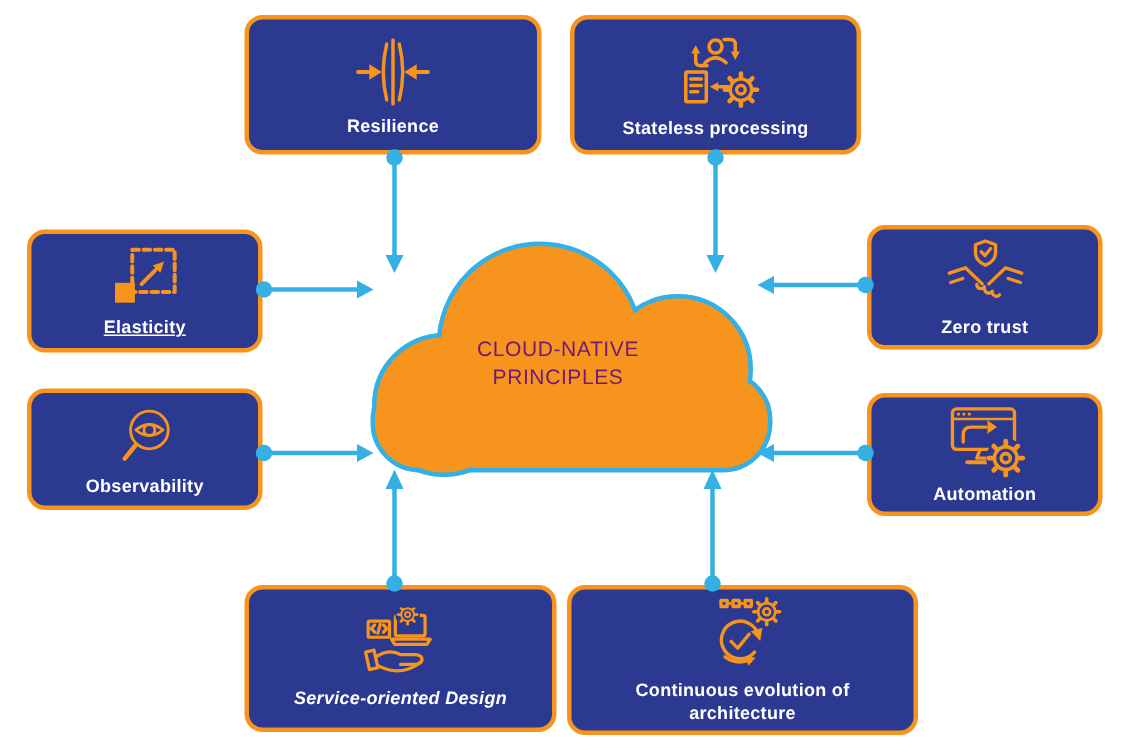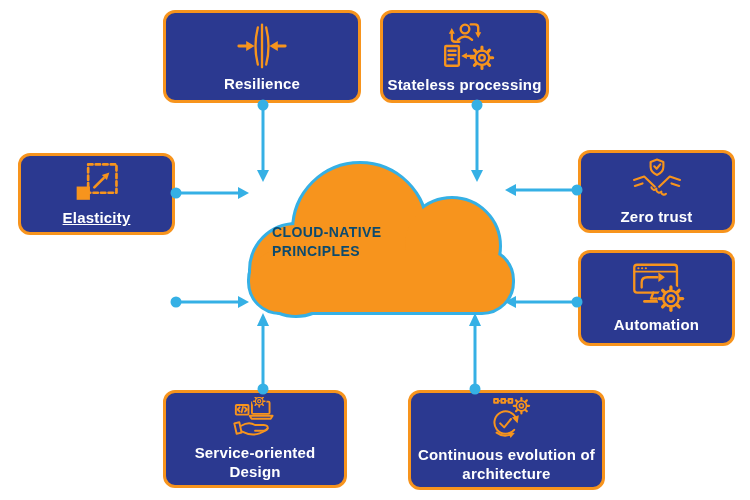--- a/index.html
+++ b/index.html
@@ -6,39 +6,39 @@
   body{width:750px;height:500px;font-family:"Liberation Sans",sans-serif;}
   .canvas{position:relative;width:750px;height:500px;overflow:hidden;background:#fff;}
 
   .node{
     position:absolute;box-sizing:border-box;
     background:#2B3990;border:3px solid #F7941D;border-radius:12px;
     display:flex;flex-direction:column;align-items:center;justify-content:center;
     gap:3px;color:#fff;z-index:1;padding:4px 6px;
   }
   .node .label{
-    font-weight:700;text-align:center;font-size:15px;line-height:1.22;
+    font-weight:700;text-align:center;font-size:12px;line-height:1.22;
     letter-spacing:0.2px;color:#fff;
   }
   .nowrap .label{white-space:nowrap;}
 
   .n-resilience   {left:163px;top:10px; width:198px;height:93px;}
-  .n-stateless    {left:380px;top:10px; width:169px;height:93px;align-items:center;}
+  .n-stateless    {left:380px;top:10px; width:194px;height:93px;align-items:center;}
   .n-elasticity   {left:18px; top:153px;width:157px;height:82px;text-decoration:underline;}
   .n-observability{left:18px; top:259px;width:157px;height:81px;}
   .n-zerotrust    {left:578px;top:150px;width:157px;height:83px;}
-  .n-automation   {left:578px;top:250px;width:157px;height:96px;}
-  .n-service      {left:163px;top:390px;width:184px;height:98px;}
-  .n-continuous   {left:378px;top:390px;width:197px;height:100px;margin-left:30px;}
+  .n-automation   {left:578px;top:262px;width:157px;height:82px;}
+  .n-service      {left:163px;top:390px;width:208px;height:98px;font-style:italic;}
+  .n-continuous   {left:378px;top:390px;width:234px;height:100px;}
 
   .overlay{position:absolute;left:0;top:0;width:750px;height:500px;z-index:2;pointer-events:none;}
 
   .cloud-text{
     position:absolute;left:272px;top:223px;width:200px;z-index:3;
-    text-align:left;color:#0c4a6e;font-weight:700;font-size:14px;
+    text-align:center;color:#701a75;font-weight:400;font-size:14px;
     letter-spacing:0.4px;line-height:1.36;pointer-events:none;
   }
   .cloud-text span{display:block;}
 
   .icon{display:block;}
   .icon .stroke{stroke:#F7941D;fill:none;stroke-width:2.5;stroke-linecap:round;stroke-linejoin:round;}
   .icon .fillo{fill:#F7941D;stroke:none;}
   .icon .knock{fill:#2B3990;stroke:none;}
 
   .conn{stroke:#35B0E5;stroke-width:3;}
@@ -109,20 +109,31 @@
       <g class="stroke">
         <rect x="20" y="5" width="32" height="32" stroke-dasharray="5 3.5" stroke-width="3"></rect>
         <line x1="27" y1="31" x2="37.5" y2="20.5" stroke-width="3"></line>
       </g>
       <polygon class="fillo" points="44,14 41.2,22.5 35.5,16.9"></polygon>
       <rect class="fillo" x="7" y="30" width="15" height="15"></rect>
     </svg>
     <div class="label">Elasticity</div>
   </div>
 
+  <div class="node n-observability nowrap">
+    <svg class="icon" width="52" height="46" viewBox="0 0 60 52">
+      <g class="stroke">
+        <circle cx="33" cy="21" r="14.5" stroke-width="2.2"></circle>
+        <path d="M 22.5 21 Q 33 12.5 43.5 21 Q 33 29.5 22.5 21 Z" stroke-width="2.2"></path>
+        <circle cx="33" cy="21" r="4.2" stroke-width="2.2"></circle>
+        <line x1="22.5" y1="32.5" x2="14" y2="43" stroke-width="3.5"></line>
+      </g>
+    </svg>
+    <div class="label">Observability</div>
+  </div>
 
   <div class="node n-zerotrust nowrap">
     <svg class="icon" width="64" height="50" viewBox="0 0 70 56">
       <g class="stroke" stroke-width="2.3">
         <path d="M 35 3 L 42.5 5.8 V 11.5 Q 42.5 18 35 21 Q 27.5 18 27.5 11.5 V 5.8 Z"></path>
         <path d="M 31.8 11 L 34.6 13.8 L 38.8 8.6"></path>
         <path d="M 8 27 L 20 23 L 32.5 35"></path>
         <path d="M 62 27 L 50 23 L 37.5 35"></path>
         <path d="M 9 34 L 18 31"></path>
         <path d="M 61 34 L 52 31"></path>

